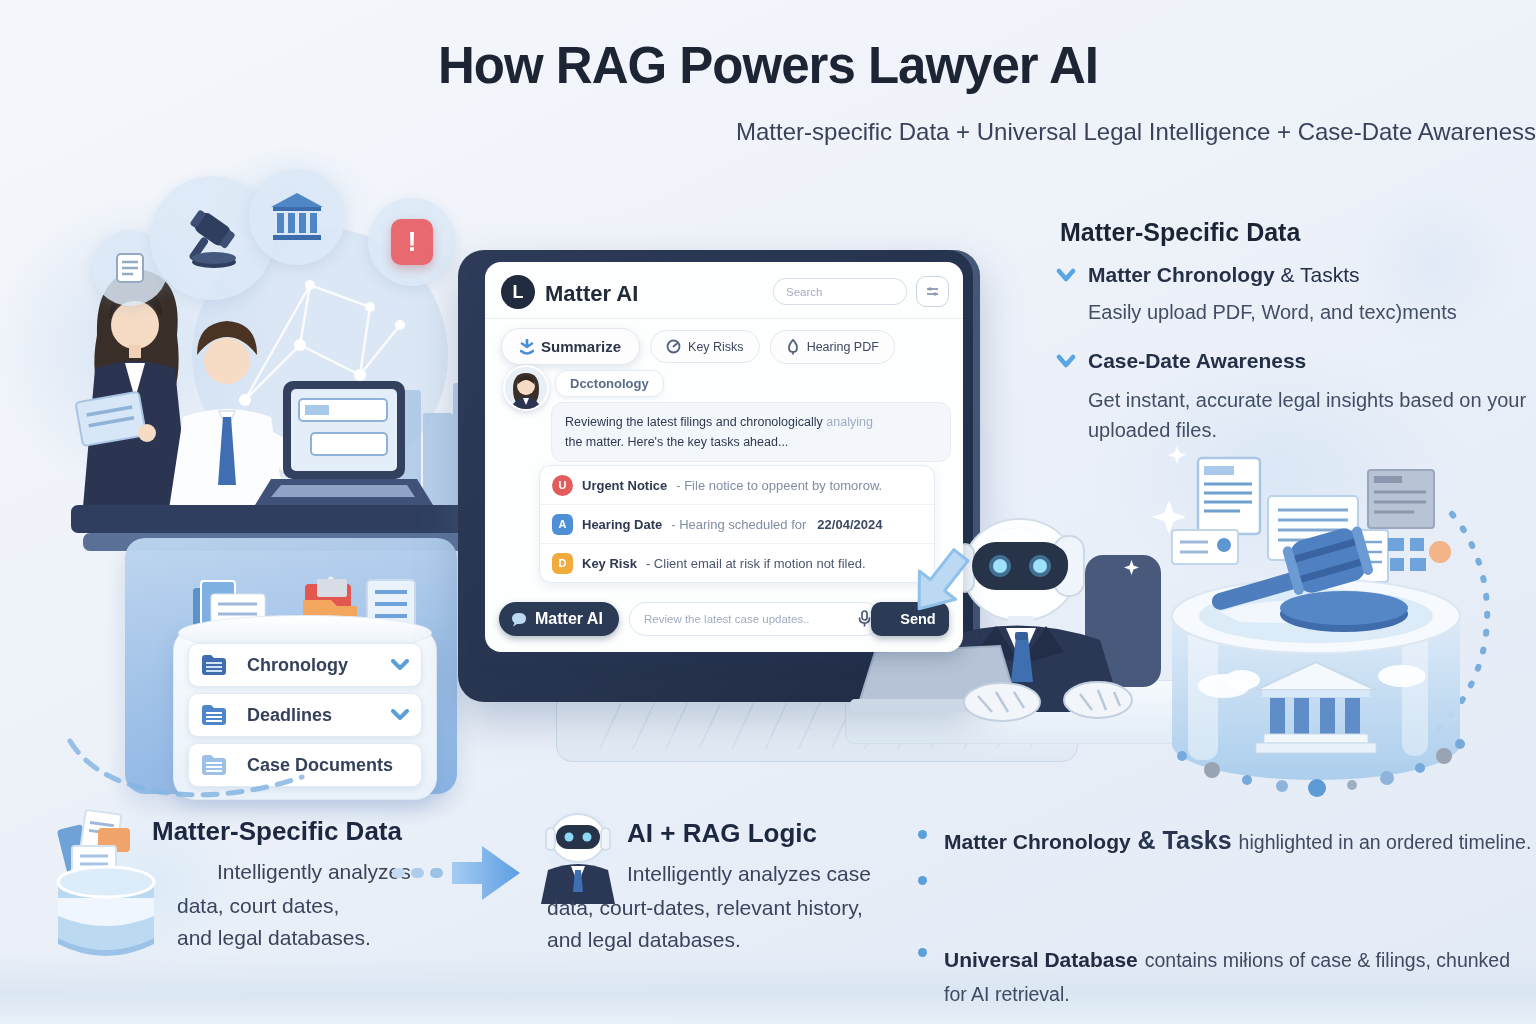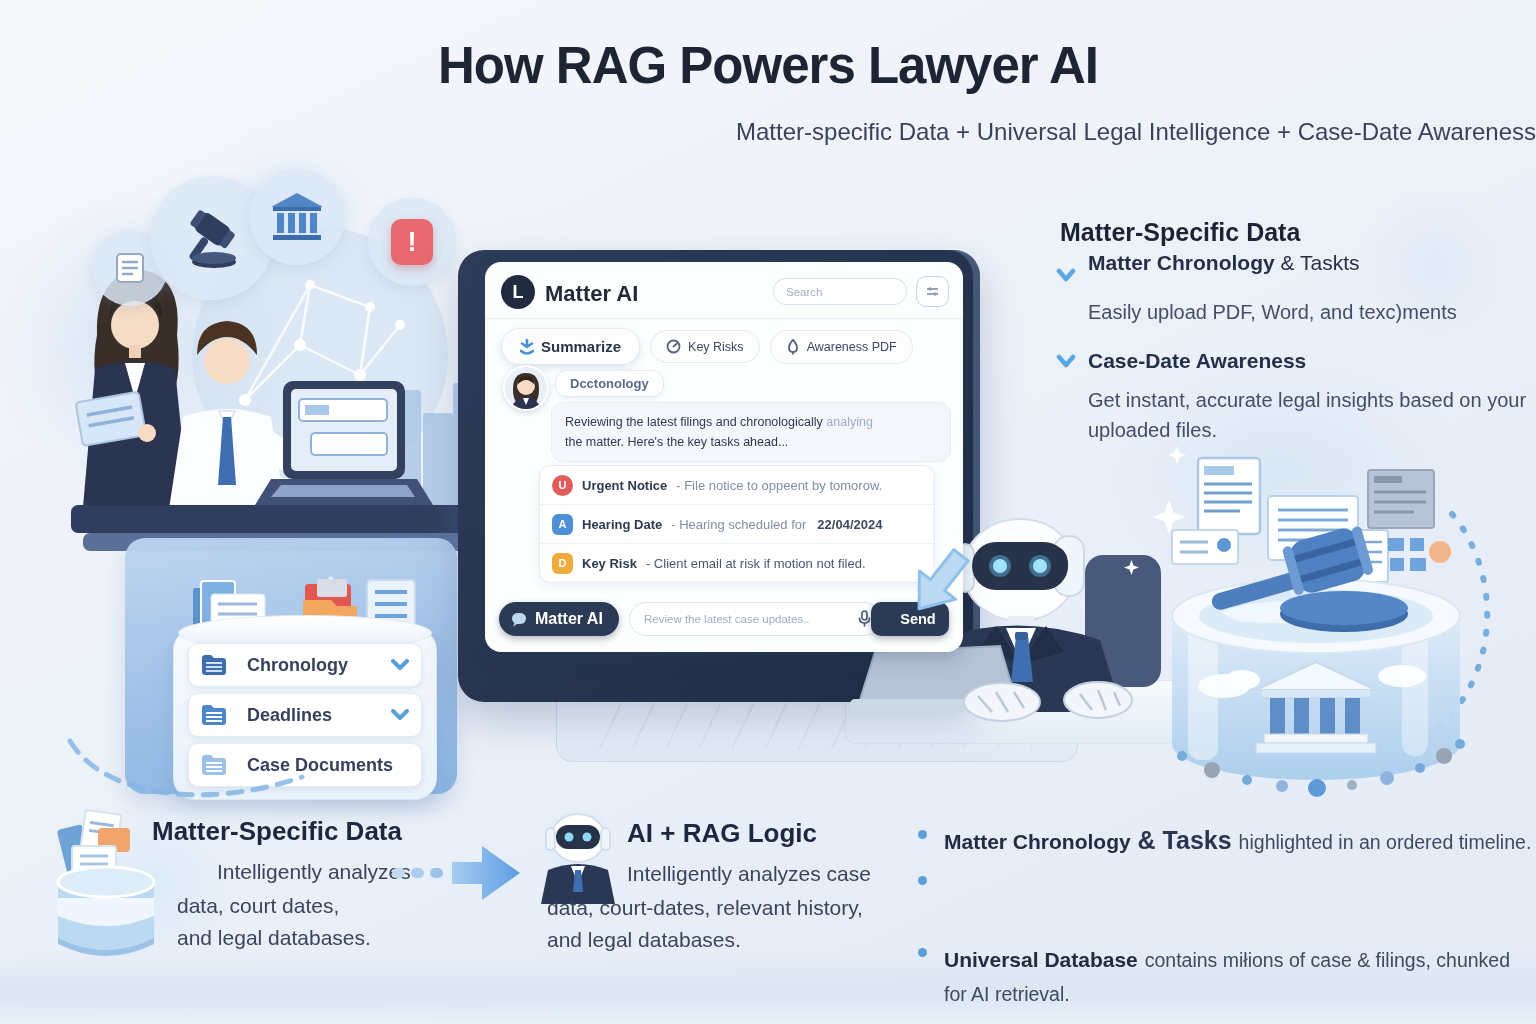--- a/index.html
+++ b/index.html
@@ -345,21 +345,21 @@
             <circle cx="7.5" cy="7.5" r="6" fill="none" stroke="#55647e" stroke-width="1.8"></circle>
             <line x1="7.5" y1="7.5" x2="11" y2="4.5" stroke="#55647e" stroke-width="1.8" stroke-linecap="round"></line>
           </svg>
         <span>Key Risks</span>
       </button>
       <button class="pill-btn">
         <svg width="14" height="16" viewBox="0 0 14 16">
             <path d="M7,1 Q11,5 11,9 Q11,13 7,13 Q3,13 3,9 Q3,5 7,1 Z" fill="none" stroke="#55647e" stroke-width="1.8"></path>
             <line x1="7" y1="13" x2="7" y2="15.5" stroke="#55647e" stroke-width="1.8"></line>
           </svg>
-        <span>Awareness PDF</span>
+        <span>Hearing PDF</span>
       </button>
     </div>
 
     <div class="abs chat-avatar">
       <svg width="42" height="42" viewBox="0 0 42 42">
           <circle cx="21" cy="21" r="21" fill="#e9eff7"></circle>
           <path d="M8,22 Q8,6 21,6 Q34,6 34,22 Q34,32 30,36 L12,36 Q8,32 8,22 Z" fill="#3a2f28"></path>
           <circle cx="21" cy="19" r="9" fill="#f6dcc4"></circle>
           <path d="M12,18 Q14,9 21,9 Q28,9 30,18 Q25,13 21,13 Q17,13 12,18 Z" fill="#2f2620"></path>
           <path d="M6,42 Q10,30 21,30 Q32,30 36,42 Z" fill="#2b3450"></path>
@@ -526,21 +526,21 @@
       <path d="M15,0 L19,11 L30,15 L19,19 L15,30 L11,19 L0,15 L11,11 Z" fill="#ffffff"></path>
     </svg>
   <svg class="abs" style="left:1168px;top:446px;" width="18" height="18" viewBox="0 0 30 30">
       <path d="M15,0 L19,11 L30,15 L19,19 L15,30 L11,19 L0,15 L11,11 Z" fill="#ffffff"></path>
     </svg>
 
   <div class="abs rp-heading">Matter-Specific Data</div>
   <svg class="abs" style="left:1056px;top:268px;" width="20" height="14" viewBox="0 0 20 14">
       <polyline points="3,3 10,11 17,3" fill="none" stroke="#58a6e4" stroke-width="4.5" stroke-linecap="round" stroke-linejoin="round"></polyline>
     </svg>
-  <div class="abs rp-item-title" style="left:1088px;top:251px;">
+  <div class="abs rp-item-title" style="left:1088px;top:263px;">
     <span class="b">Matter Chronology</span><span class="r"> &amp; Taskts</span>
   </div>
   <div class="abs rp-desc" style="left:1088px;top:297px;width:460px;">Easily upload PDF, Word, and texc)ments</div>
 
   <svg class="abs" style="left:1056px;top:354px;" width="20" height="14" viewBox="0 0 20 14">
       <polyline points="3,3 10,11 17,3" fill="none" stroke="#58a6e4" stroke-width="4.5" stroke-linecap="round" stroke-linejoin="round"></polyline>
     </svg>
   <div class="abs rp-item-title" style="left:1088px;top:349px;">
     <span class="b">Case-Date Awareness</span><span class="r"></span>
   </div>

